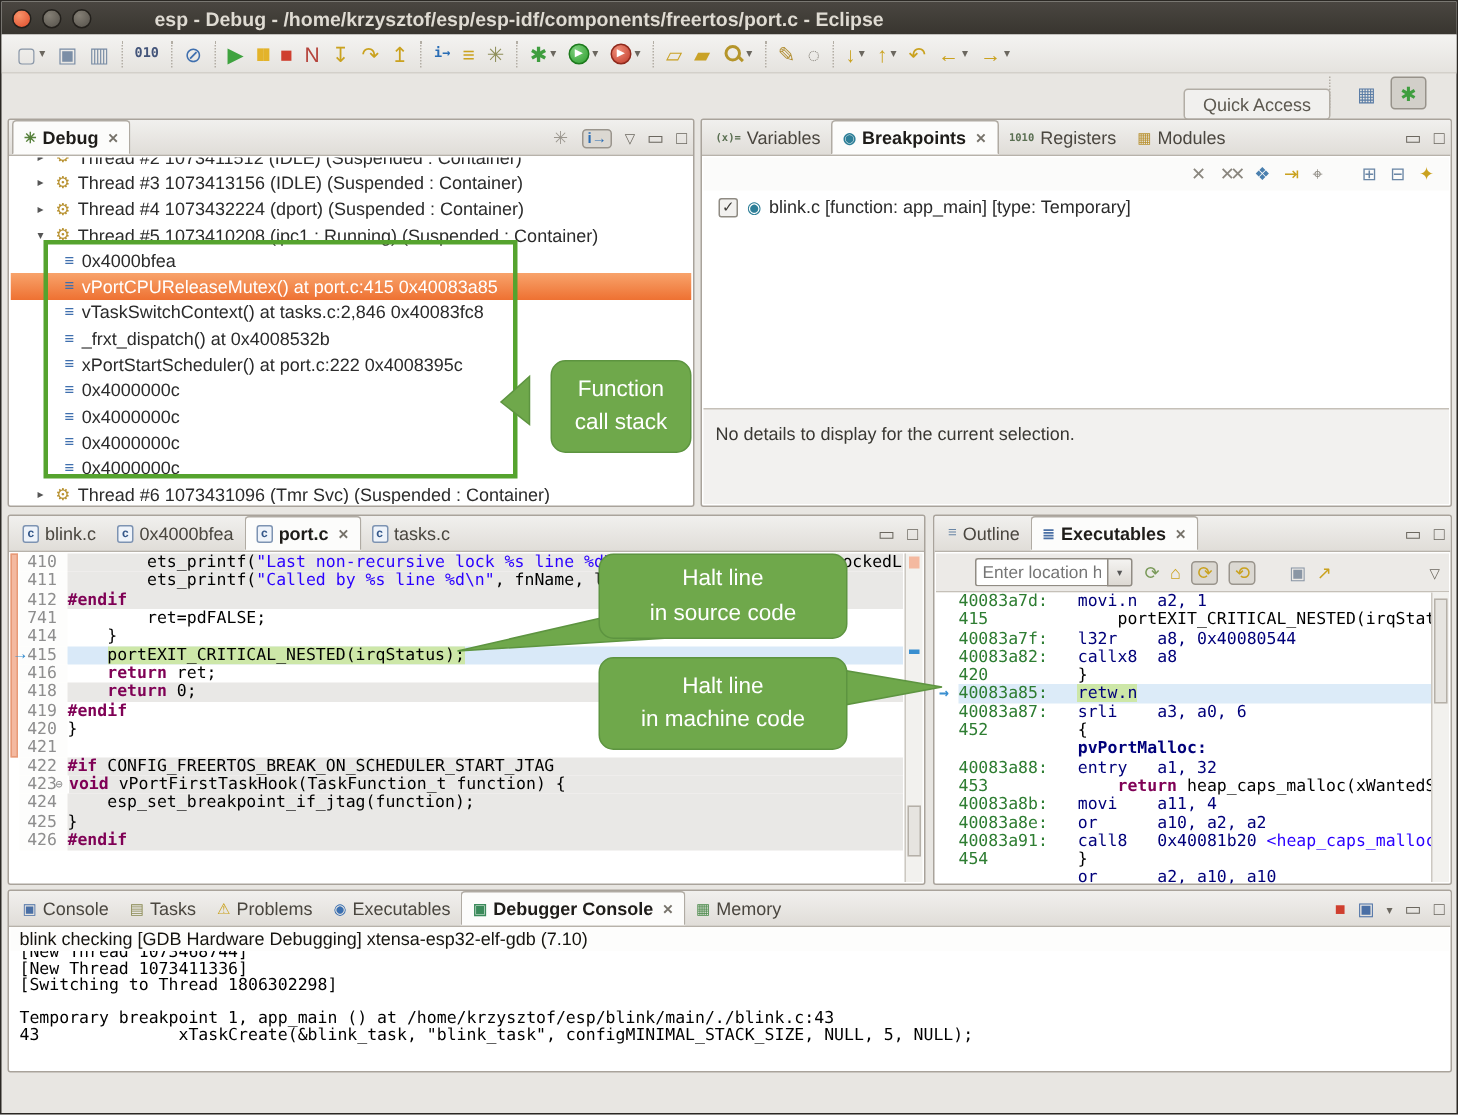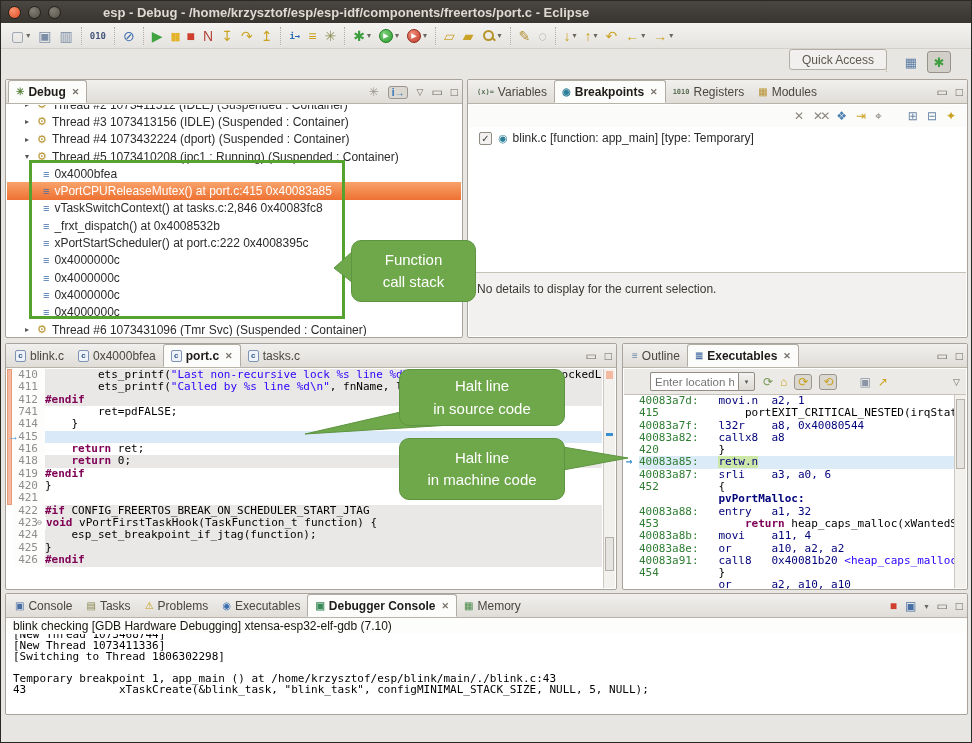--- a/index.html
+++ b/index.html
@@ -26,21 +26,21 @@
   .tb-sep{width:1px;height:18px;border-left:1px dotted #b3aea5;margin:0 4px}
   .icon-circle{width:14px;height:14px;border-radius:50%;display:inline-flex;align-items:center;justify-content:center;
     color:#fff;font-size:7px;line-height:7px}
   .icon-circle.run{background:radial-gradient(circle at 35% 30%,#7ed07e,#2d9e2d);border:1px solid #1d7a1d}
   .icon-circle.ext{background:radial-gradient(circle at 35% 30%,#f08f7a,#c03a2a);border:1px solid #8f2a1d}
   .icon-search{position:relative;width:14px;height:14px;display:inline-block}
   .icon-search::before{content:"";position:absolute;left:1px;top:1px;width:7px;height:7px;border:2px solid #b5952a;border-radius:50%}
   .icon-search::after{content:"";position:absolute;left:9px;top:9px;width:5px;height:2px;background:#b5952a;transform:rotate(45deg)}
 
   .row2{position:absolute;left:0;top:48px;width:972px;height:28px}
-  .quick-access{position:absolute;left:788px;top:0;height:21px;padding:0 12px;display:inline-flex;align-items:center;
+  .quick-access{position:absolute;left:788px;top:10px;height:21px;padding:0 12px;display:inline-flex;align-items:center;
     border:1px solid #b2ada5;border-radius:3px;color:#5c584f;font-size:12px;background:#f1f0ee}
   .persp{position:absolute;top:2px;display:flex;gap:4px}
   .persp-btn{width:24px;height:22px;display:inline-flex;align-items:center;justify-content:center;border-radius:3px;font-size:13px}
   .persp-btn.pressed{background:#d2cfc9;border:1px solid #97928a}
   .row2-sep{position:absolute;left:885px;top:2px;height:21px;border-left:1px dotted #b3aea5}
 
   
   .panel{position:absolute;background:#fff;border:1px solid #a9a39b;border-radius:2px;overflow:hidden}
   .tabstrip{position:absolute;left:0;top:0;right:0;height:24px;background:linear-gradient(#f1f0ee,#e0ddd8);
     border-bottom:1px solid #b7b2aa;display:flex;align-items:flex-end;padding-left:2px}
@@ -422,21 +422,21 @@
           <div class="cline">
             <span class="lnum">741</span>
             <span class="ltext"><span class="tok-d">        ret=pdFALSE;</span></span>
           </div>
           <div class="cline">
             <span class="lnum">414</span>
             <span class="ltext"><span class="tok-d">    }</span></span>
           </div>
           <div class="cline">
             <span class="lnum">415</span>
-            <span class="ltext halt"><span class="tok-d">    </span></span>
+            <span class="ltext halt"><span class="tok-d">    </span><span class="tok-d stmt">portEXIT_CRITICAL_NESTED(irqStatus);</span></span>
           </div>
           <div class="cline">
             <span class="lnum">416</span>
             <span class="ltext"><span class="tok-d">    </span><span class="tok-k">return</span><span class="tok-d"> ret;</span></span>
           </div>
           <div class="cline">
             <span class="lnum">418</span>
             <span class="ltext inact"><span class="tok-d">    </span><span class="tok-k">return</span><span class="tok-d"> 0;</span></span>
           </div>
           <div class="cline">
@@ -635,21 +635,21 @@
 
 
   <div class="stack-box"></div>
 
   <svg class="tails" width="972" height="743" viewBox="0 0 972 743">
     <polygon points="352,250 352,282 333,267" fill="#6fa84b" stroke="#5d9440" stroke-width="1"></polygon>
     <polygon points="404,410 450,424 304,433" fill="#6fa84b" stroke="#5d9440" stroke-width="1"></polygon>
     <polygon points="562,446 562,469 627,457" fill="#6fa84b" stroke="#5d9440" stroke-width="1"></polygon>
   </svg>
 
-  <div class="callout" style="left:350px;top:239px;width:125px;height:62px">
+  <div class="callout" style="left:366px;top:239px;width:94px;height:62px">
     <div>Function</div>
     <div>call stack</div>
   </div>
   <div class="callout" style="left:398px;top:368px;width:166px;height:57px">
     <div>Halt line</div>
     <div>in source code</div>
   </div>
   <div class="callout" style="left:398px;top:437px;width:166px;height:62px">
     <div>Halt line</div>
     <div>in machine code</div>

